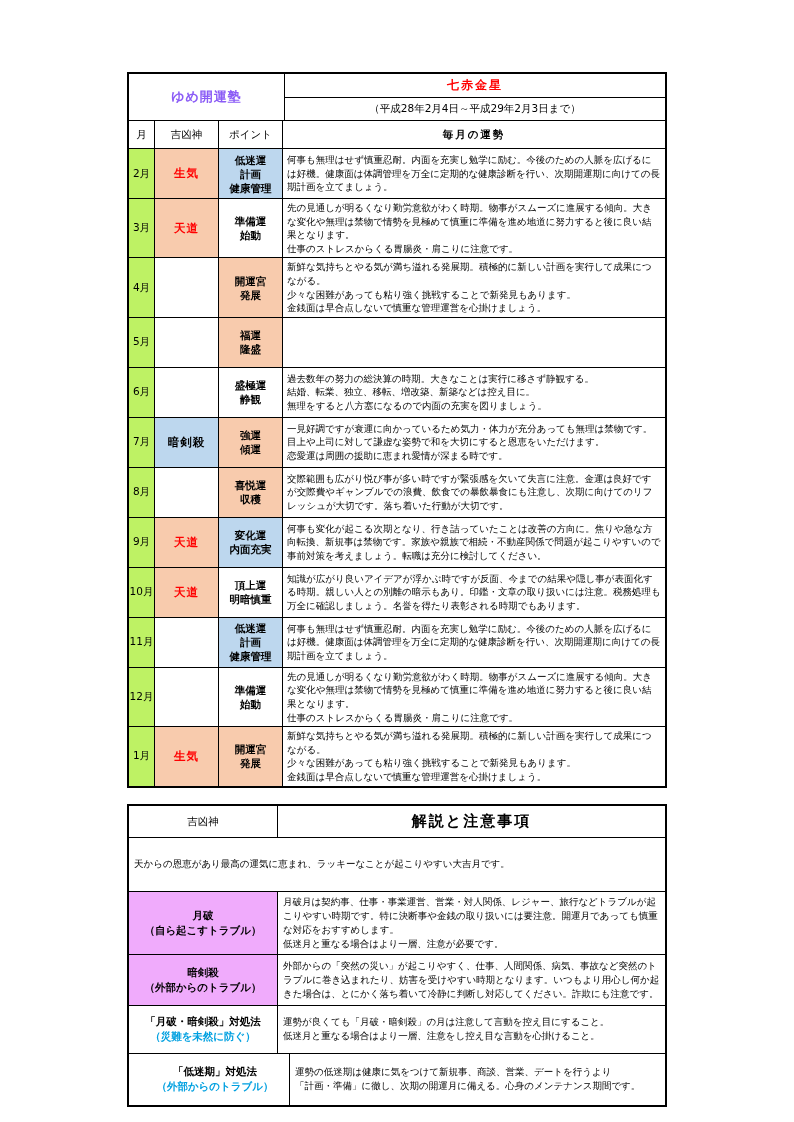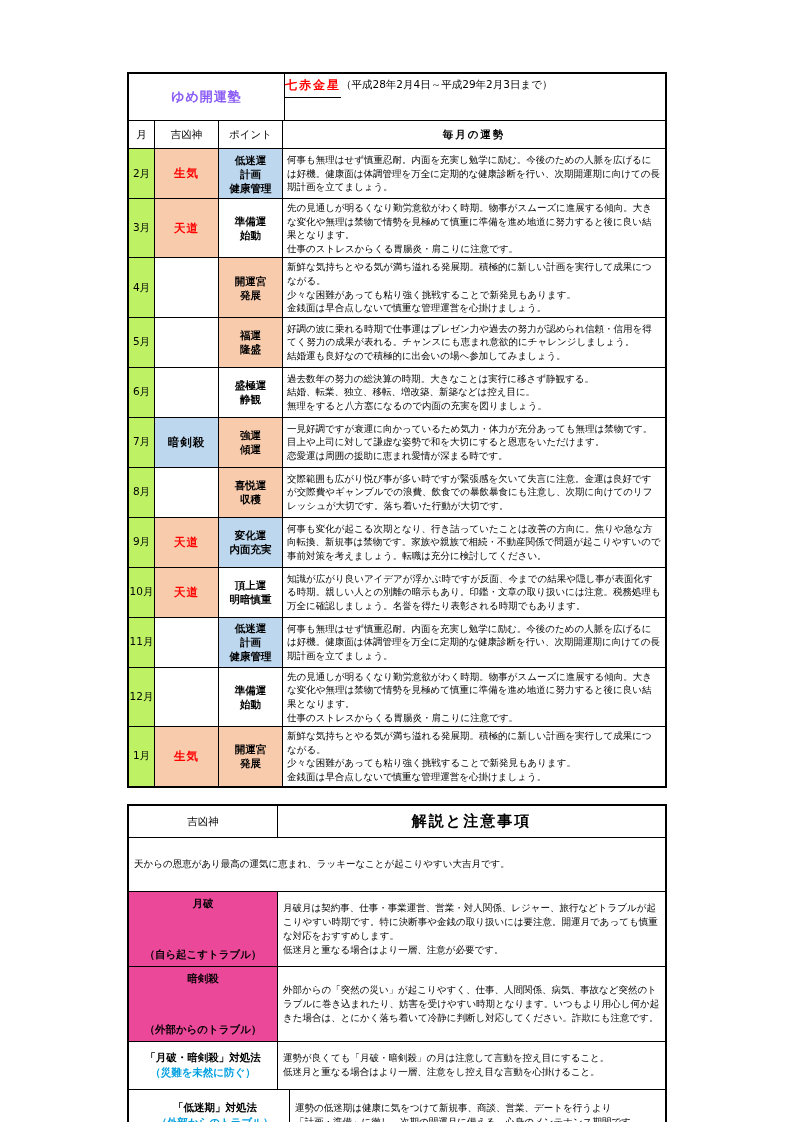--- a/index.html
+++ b/index.html
@@ -10,30 +10,30 @@
   }
   .sheet{position:absolute;left:127px;top:72px;width:540px;}
 
   
   .tbl{border:2px solid #000;background:#fff;}
   .cell{box-sizing:border-box;display:flex;align-items:center;justify-content:center;text-align:center;}
   .bg-yellow{background:#bef264;}
   .bg-orange{background:#F8CBAD;}
   .bg-blue{background:#BDD7EE;}
   .bg-peach{background:#FCE4D6;}
-  .bg-lightblue{background:#ec4899;gap:36px;}
+  .bg-lightblue{background:#f0abfc;}
   .text-red{color:#FF0000;}
   .text-blue{color:#00A0E0;}
   .pre{white-space:pre-line;}
 
   
   .t1-header{display:flex;height:46px;border-bottom:1px solid #000;}
   .t1-school{width:155px;border-right:1px solid #000;display:flex;align-items:center;justify-content:center;
     font-size:13px;font-weight:bold;color:#8b5cf6;letter-spacing:1px;}
-  .t1-hr{flex:1;display:flex;flex-direction:row;}
+  .t1-hr{flex:1;display:flex;flex-direction:column;}
   .t1-star{height:23px;border-bottom:1px solid #000;display:flex;align-items:center;justify-content:center;
     font-size:12px;font-weight:bold;color:#FF0000;letter-spacing:2px;}
   .t1-period{height:22px;display:flex;align-items:center;justify-content:center;font-size:10.5px;}
   .t1-cols{display:flex;height:27px;border-bottom:1px solid #000;}
   .t1-cols .cell{font-size:10.5px;}
   .c-month{width:26px;border-right:1px solid #000;flex:none;}
   .c-god{width:64px;border-right:1px solid #000;flex:none;}
   .c-point{width:64px;border-right:1px solid #000;flex:none;}
   .c-text{flex:1;}
   .t1-fortune-hdr{font-weight:bold;font-size:11px;letter-spacing:2px;}
@@ -107,24 +107,20 @@
           <div class="pre">新鮮な気持ちとやる気が満ち溢れる発展期。積極的に新しい計画を実行して成果につながる。
 少々な困難があっても粘り強く挑戦することで新発見もあります。
 金銭面は早合点しないで慎重な管理運営を心掛けましょう。</div>
         </div>
     </div>
     <div class="t1-row">
       <div class="cell c-month bg-yellow">5月</div>
       <div class="cell c-god"></div>
       <div class="cell c-point pre bg-orange">福運
 隆盛</div>
-      <div class="cell c-text">
-          <div class="pre">好調の波に乗れる時期で仕事運はプレゼン力や過去の努力が認められ信頼・信用を得てく努力の成果が表れる。チャンスにも恵まれ意欲的にチャレンジしましょう。
-結婚運も良好なので積極的に出会いの場へ参加してみましょう。</div>
-        </div>
     </div>
     <div class="t1-row">
       <div class="cell c-month bg-yellow">6月</div>
       <div class="cell c-god"></div>
       <div class="cell c-point pre">盛極運
 静観</div>
       <div class="cell c-text">
           <div class="pre">過去数年の努力の総決算の時期。大きなことは実行に移さず静観する。
 結婚、転業、独立、移転、増改築、新築などは控え目に。
 無理をすると八方塞になるので内面の充実を図りましょう。</div>

